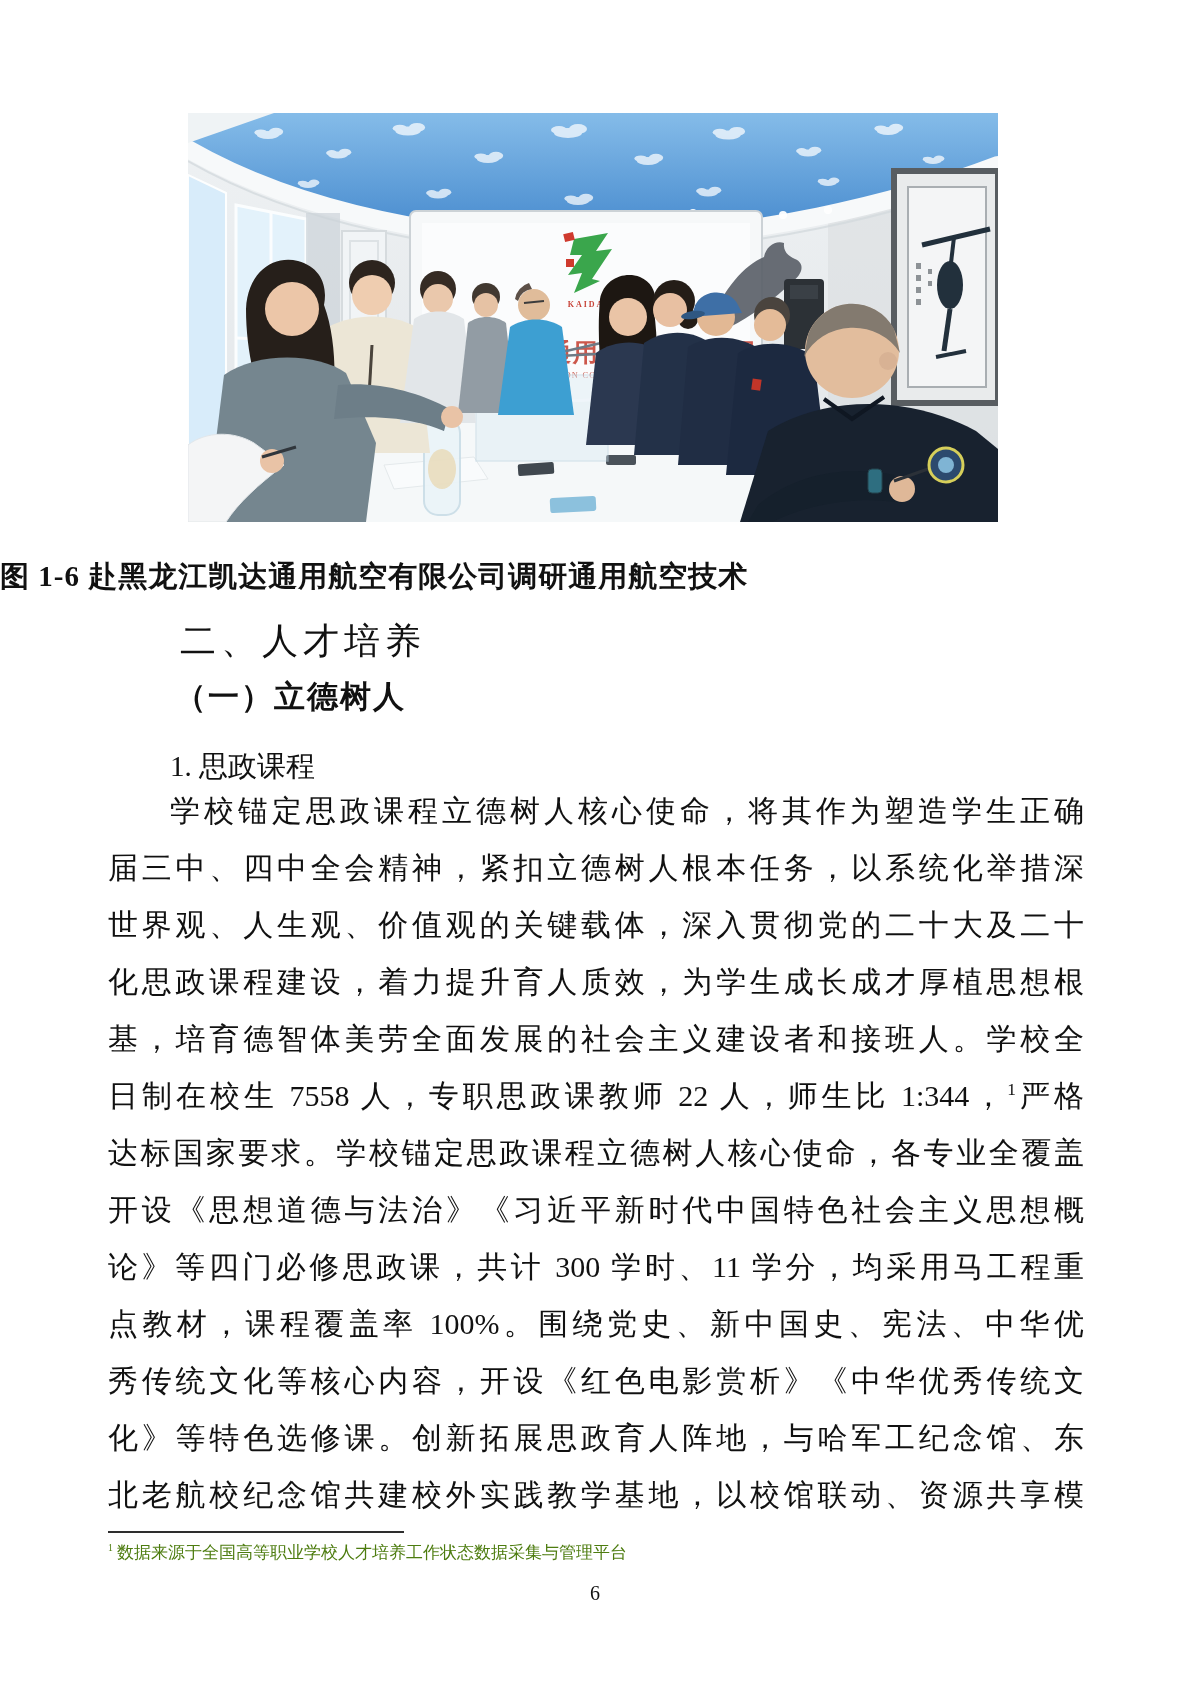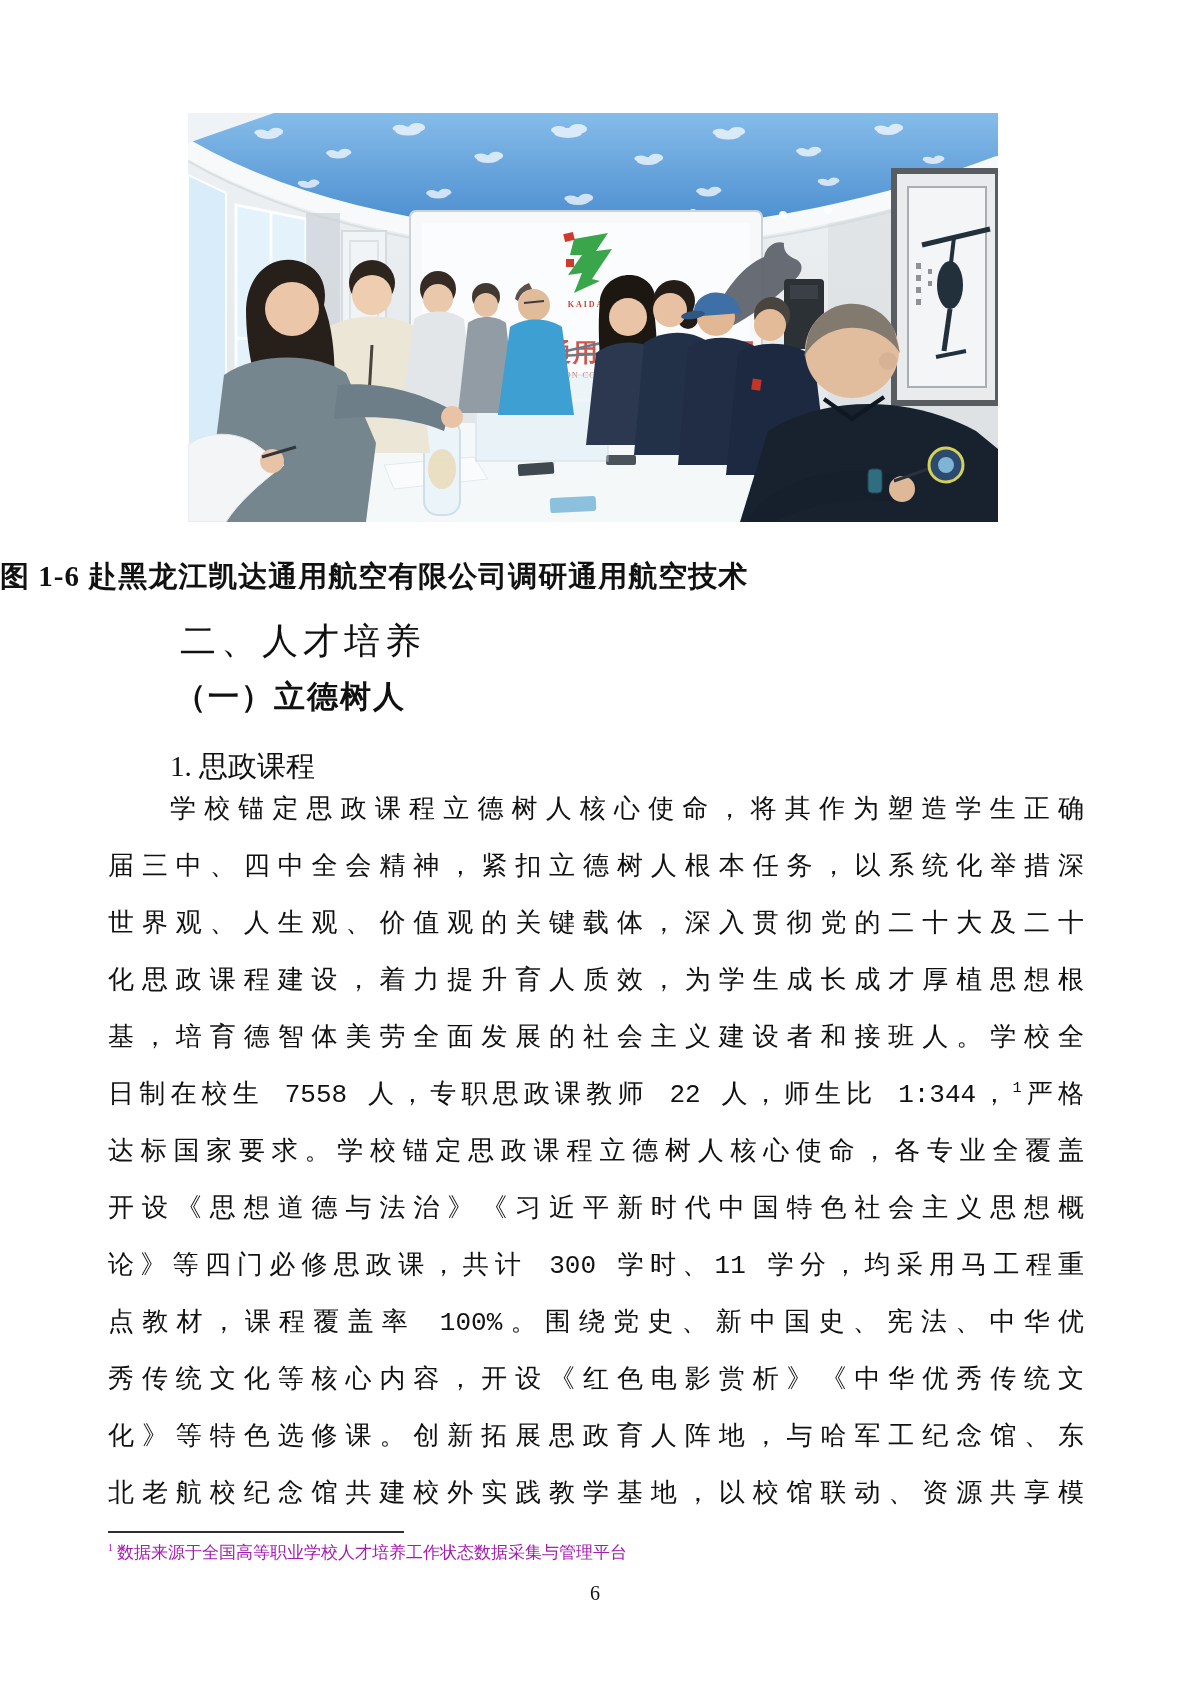--- a/index.html
+++ b/index.html
@@ -7,26 +7,26 @@
         font-family:"Liberation Serif","DejaVu Serif",serif;color:#111;}
   .photo{position:absolute;left:188px;top:113px;width:810px;height:409px;overflow:hidden;}
   .photo svg{display:block;filter:blur(0.6px);}
   .photo text{font-family:"Liberation Serif","DejaVu Serif",serif;}
   .caption{position:absolute;left:0;top:557px;width:962px;text-align:left;
            font-size:29px;font-weight:bold;letter-spacing:1px;}
   .h-section{position:absolute;left:180px;top:617px;font-family:"Liberation Sans","DejaVu Sans",sans-serif;
              font-size:36px;font-weight:normal;letter-spacing:5px;}
   .h-subsection{position:absolute;left:175px;top:676px;font-size:31px;font-weight:bold;letter-spacing:2px;}
   .h-item{position:absolute;left:170px;top:730px;font-size:29px;margin-top:17px;}
-  .body-text{position:absolute;left:108px;top:782px;width:976px;font-size:26px;line-height:57px;font-family:Liberation Mono, monospace;}
+  .body-text{position:absolute;left:108px;top:782px;width:976px;font-size:30px;line-height:57px;}
   .bl{text-align:justify;text-align-last:justify;white-space:nowrap;}
   .bl.indent{padding-left:62px;}
   .bl sup,.fn sup{font-size:0.58em;vertical-align:super;line-height:0;}
   .fn-sep{position:absolute;left:108px;top:1531px;width:296px;border-top:2px solid #2e2e2e;}
-  .fn{position:absolute;left:108px;top:1541px;width:976px;font-size:17px;line-height:24px;color:#a21caf;}
+  .fn{position:absolute;left:108px;top:1541px;width:976px;font-size:17px;line-height:24px;color:#4d7c0f;}
   .fn .fn-body{margin-left:4px;}
   .pagenum{position:absolute;left:0;top:1582px;width:1190px;text-align:center;font-size:20px;}
 </style>
 </head>
 <body>
 
 <div class="page">
 
   <div class="photo">
     <svg width="810" height="409" viewBox="0 0 810 409" xmlns="http://www.w3.org/2000/svg">

